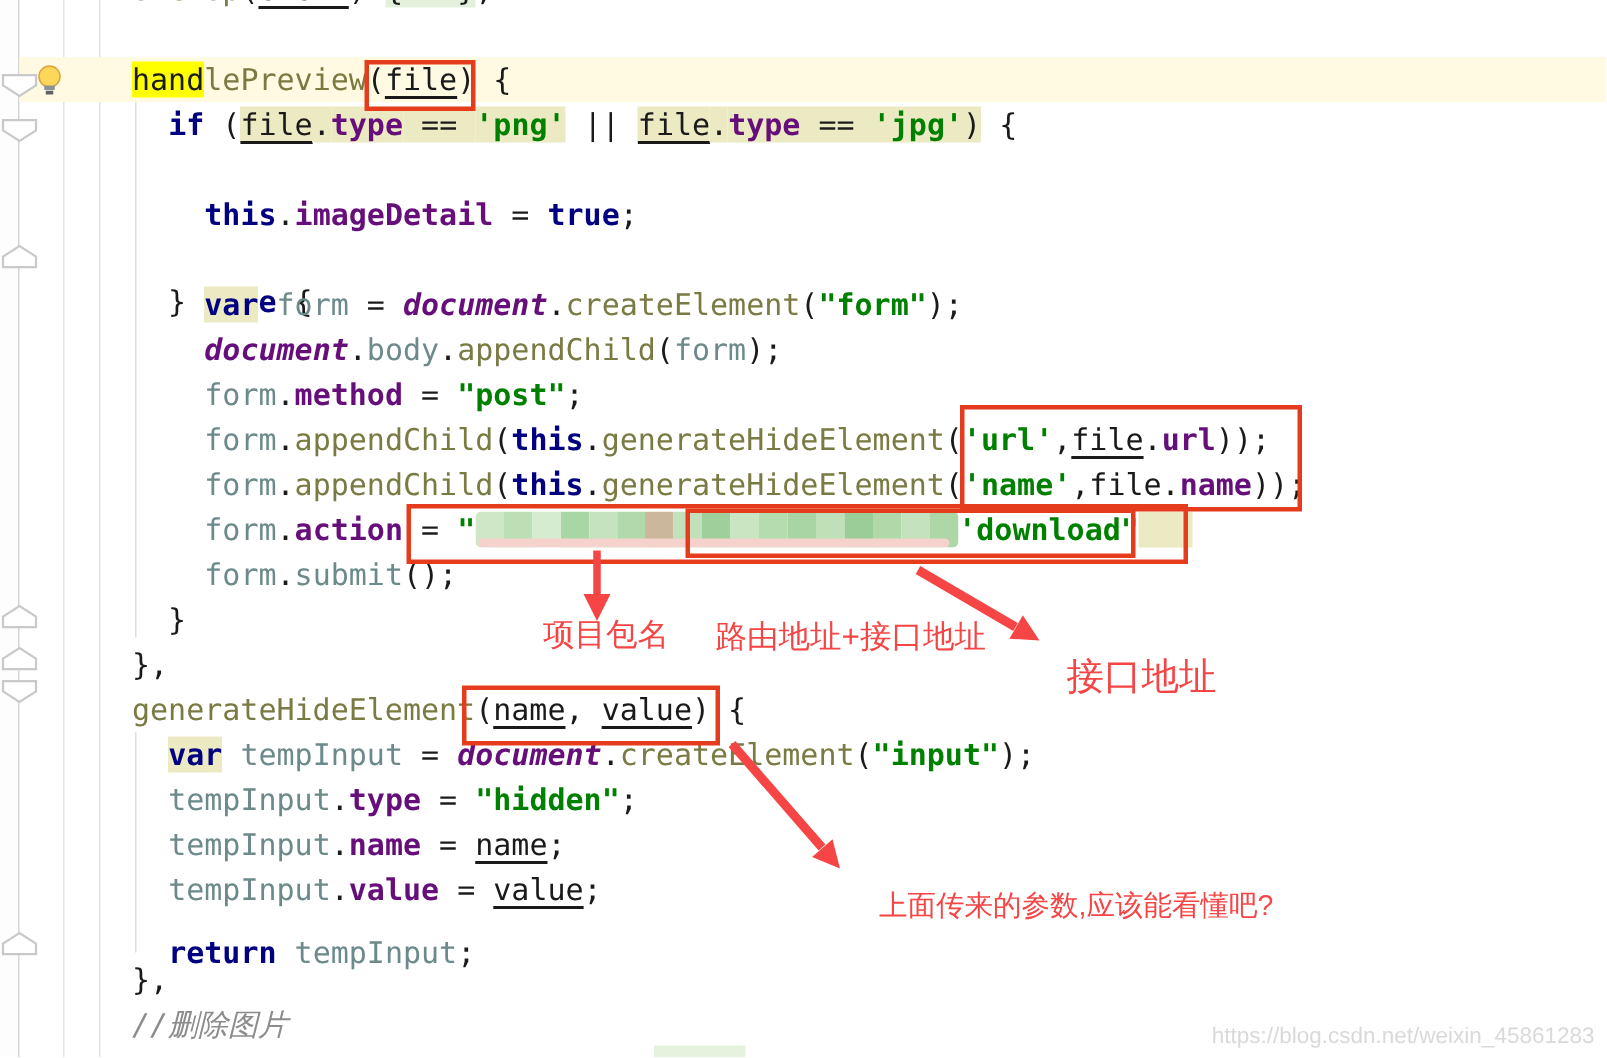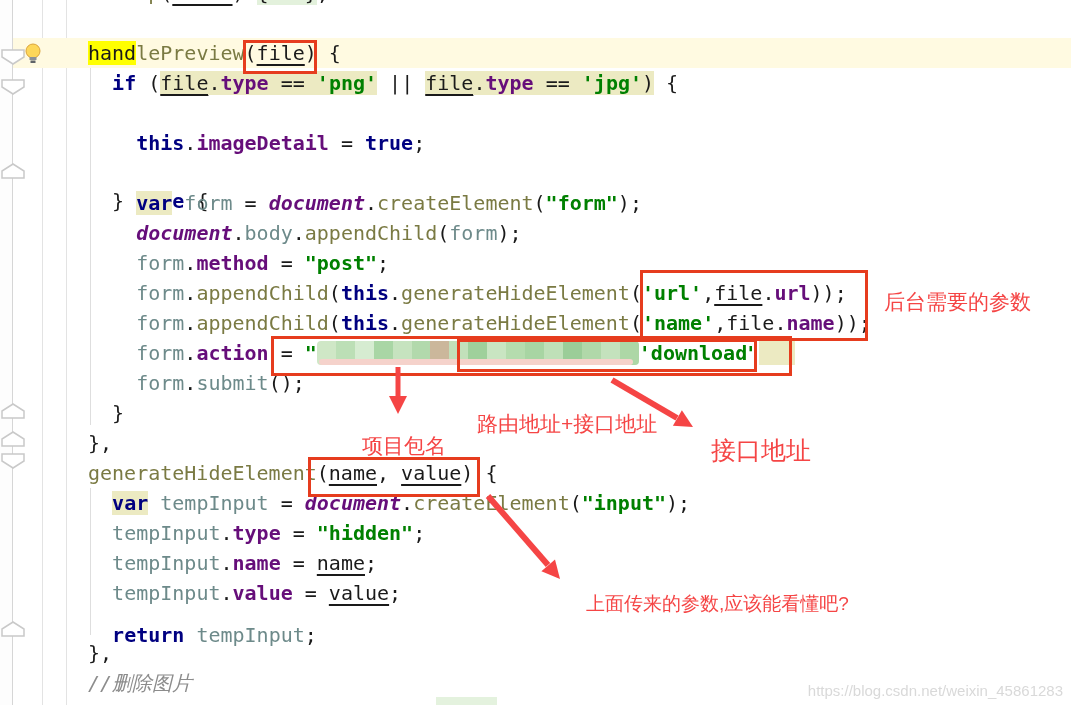--- a/index.html
+++ b/index.html
@@ -163,21 +163,20 @@
     <g stroke="#f54545" fill="#f54545">
       <line x1="398" y1="367" x2="398" y2="398" stroke-width="5"></line>
       <polygon points="389,396 407,396 398,414" stroke="none"></polygon>
       <line x1="612" y1="380" x2="677" y2="418" stroke-width="6"></line>
       <polygon points="693,427 672.9,425.8 681.9,410.2" stroke="none"></polygon>
       <line x1="488" y1="496" x2="548" y2="565" stroke-width="6"></line>
       <polygon points="560,579 541.4,571.3 555,559.5" stroke="none"></polygon>
     </g>
   </svg>
 
-  <div class="rlabel" style="left:884px;top:288px;font-size:21px">后台需要的参数</div>
-  <div class="rlabel" style="left:362px;top:432px;font-size:21px">项目包名</div>
+  <div class="rlabel" style="left:362px;top:409px;font-size:21px">项目包名</div>
   <div class="rlabel" style="left:477px;top:410px;font-size:21px">路由地址+接口地址</div>
   <div class="rlabel" style="left:711px;top:434px;font-size:25px">接口地址</div>
   <div class="rlabel" style="left:586px;top:591px;font-size:19px">上面传来的参数,应该能看懂吧?</div>
 
   <div class="watermark">https://blog.csdn.net/weixin_45861283</div>
 
 </div>
 
 </body></html>

